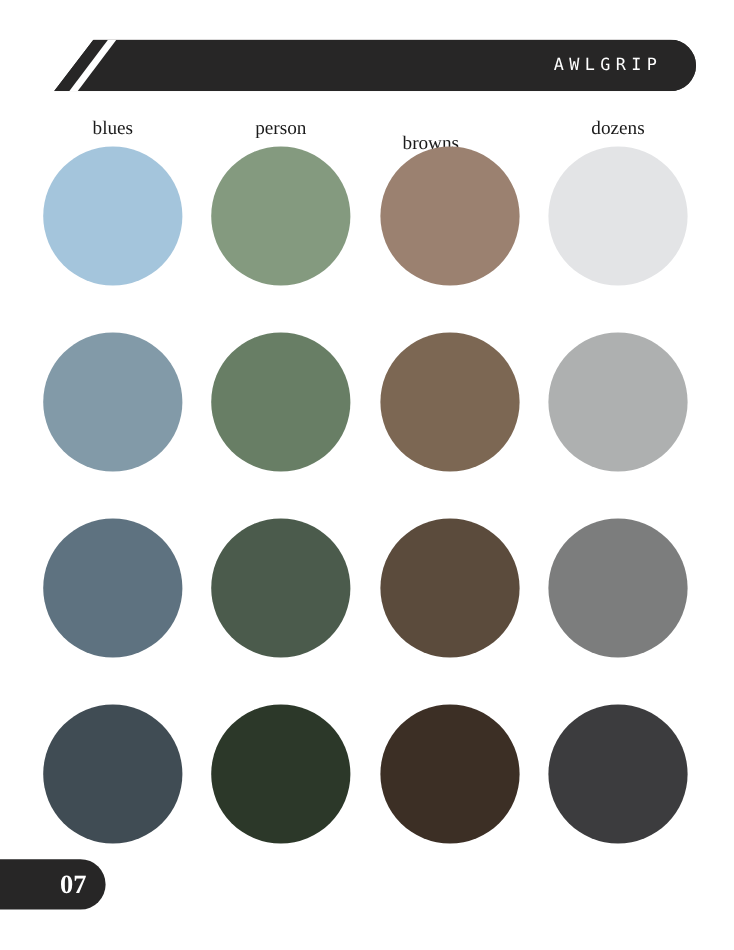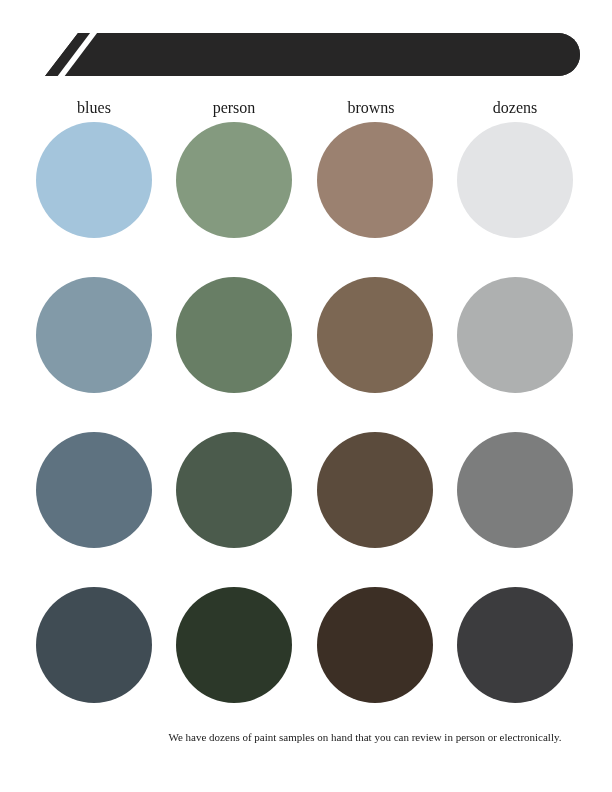--- a/index.html
+++ b/index.html
@@ -139,26 +139,27 @@
     white-space: nowrap;
   }
 </style>
 </head>
 <body>
 
 <div class="header-banner">
   <div class="banner-shape"></div>
   <div class="slash slash-1"></div>
   <div class="slash slash-2"></div>
+  <div class="brand-wordmark">AWLGRIP</div>
 </div>
 
 <div class="column-labels">
   <div class="column-label" style="left:0px;">blues</div>
   <div class="column-label" style="left:140px;">person</div>
-  <div class="column-label" style="left:277px;">browns</div>
+  <div class="column-label" style="left:265px;margin-top:12px;">browns</div>
   <div class="column-label" style="left:421px;">dozens</div>
 </div>
 
 <div class="swatch-grid">
   <div class="swatch-row">
     <div class="swatch" style="left: 0px; background: rgb(164, 197, 220);"></div>
     <div class="swatch" style="left: 140px; background: rgb(132, 154, 127);"></div>
     <div class="swatch" style="left: 281px; background: rgb(155, 129, 112);"></div>
     <div class="swatch" style="left: 421px; background: rgb(227, 228, 230);"></div>
   </div>
@@ -176,14 +177,16 @@
   </div>
   <div class="swatch-row">
     <div class="swatch" style="left: 0px; background: rgb(64, 76, 84);"></div>
     <div class="swatch" style="left: 140px; background: rgb(44, 56, 41);"></div>
     <div class="swatch" style="left: 281px; background: rgb(60, 47, 37);"></div>
     <div class="swatch" style="left: 421px; background: rgb(60, 60, 62);"></div>
   </div>
 </div>
 
 <div class="footer">
-  <div class="footer-caption">We have dozens of paint samples on hand that you can review in person or electronically.</div>
+  <div class="page-number-pill">
+    <div class="page-number">07</div>
+  </div>
 </div>
 
 </body></html>

